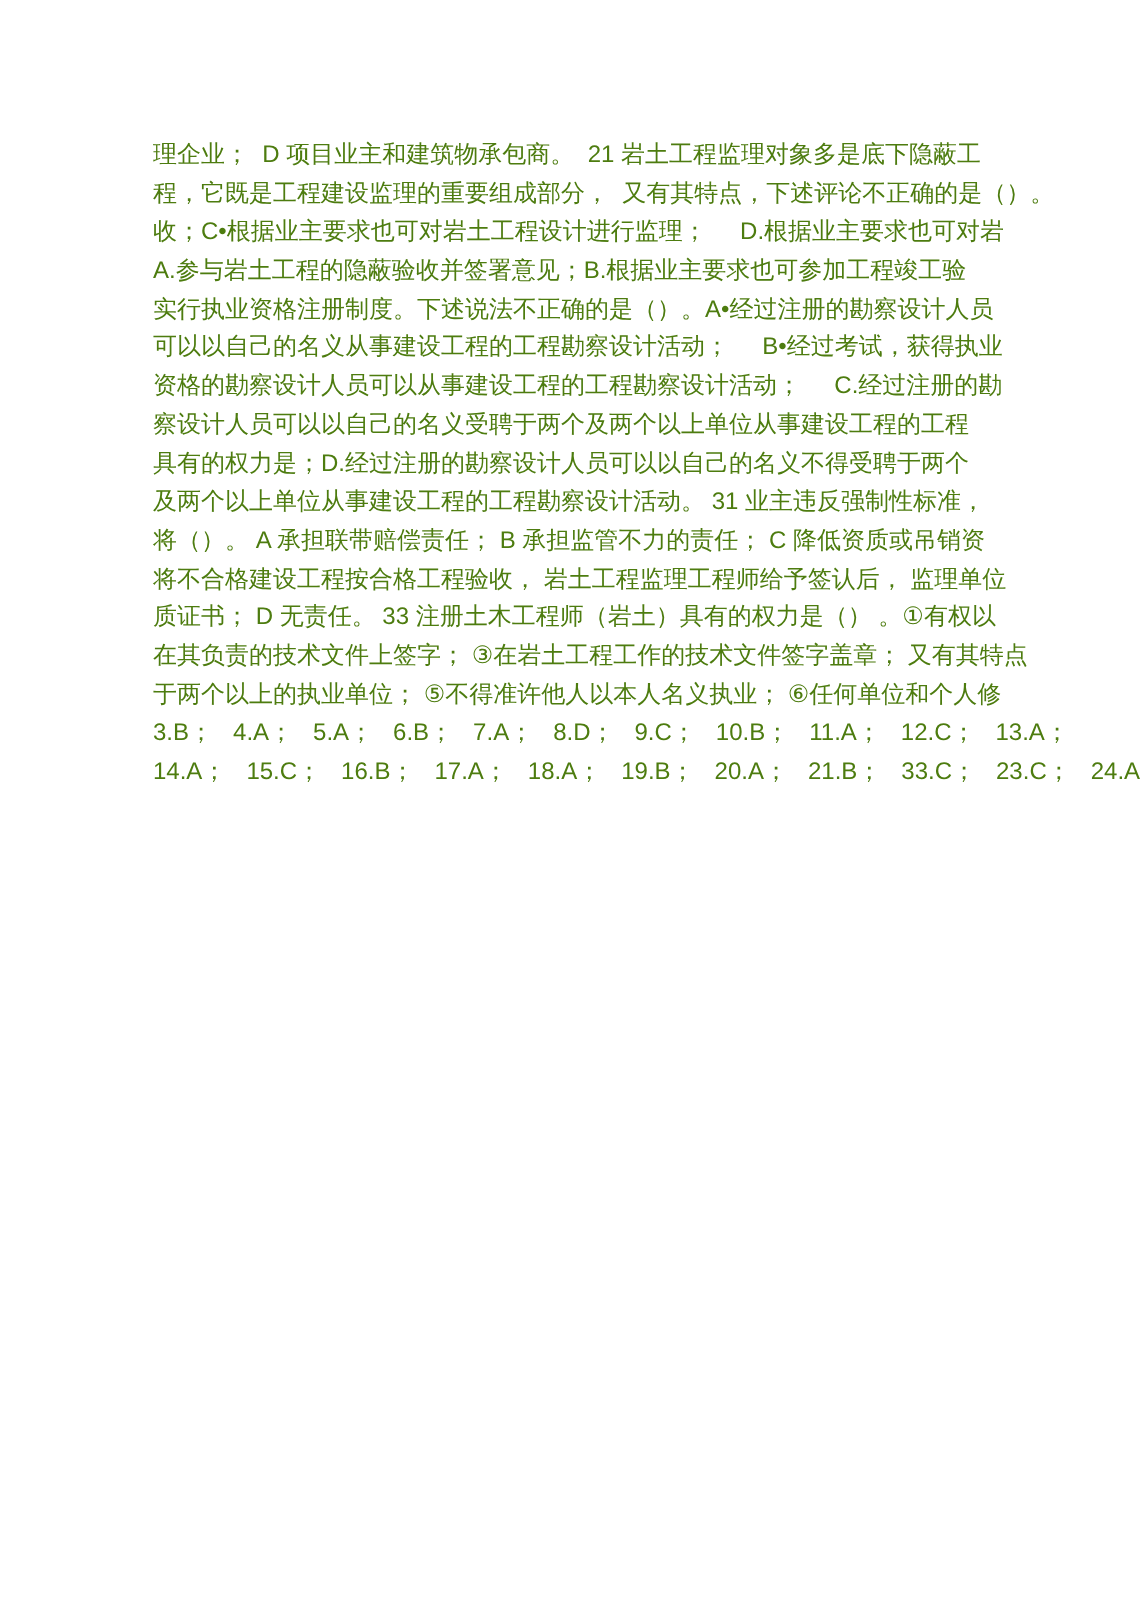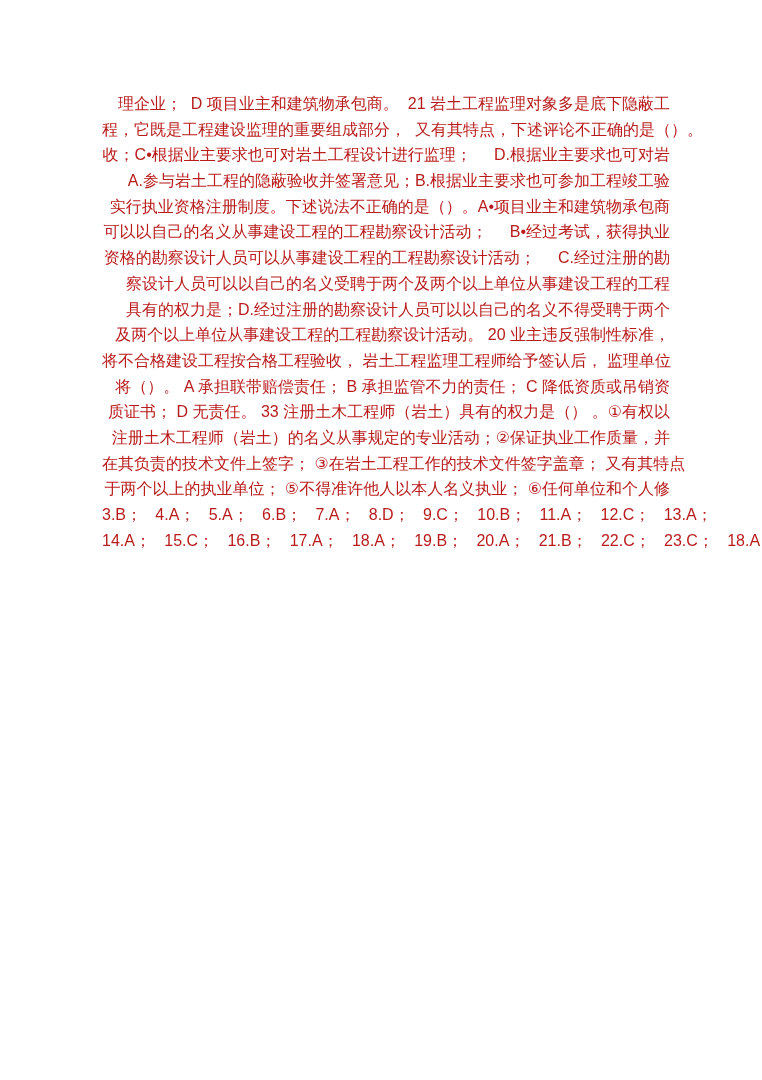--- a/index.html
+++ b/index.html
@@ -15,45 +15,44 @@
     overflow: hidden;
   }
   .text-block {
     position: absolute;
     left: 102px;
     top: 91px;
     width: 568px;
     font-family: "Liberation Sans", "DejaVu Sans", sans-serif;
     font-size: 16px;
     line-height: 25.7px;
-    color: #b91c1c;
-    text-align: right;
+    color: #4d7c0f;
+    text-align: left;
   }
   .text-line {
     white-space: pre;
     height: 25.7px;
   }
 </style>
 </head>
 <body>
 
 <div class="page">
   <div class="text-block">
       <div class="text-line">理企业；  D 项目业主和建筑物承包商。  21 岩土工程监理对象多是底下隐蔽工</div>
       <div class="text-line">程，它既是工程建设监理的重要组成部分，  又有其特点，下述评论不正确的是（）。</div>
       <div class="text-line">收；C•根据业主要求也可对岩土工程设计进行监理；     D.根据业主要求也可对岩</div>
       <div class="text-line">A.参与岩土工程的隐蔽验收并签署意见；B.根据业主要求也可参加工程竣工验</div>
-      <div class="text-line">实行执业资格注册制度。下述说法不正确的是（）。A•项目业主和建筑物承包商</div>
+      <div class="text-line">实行执业资格注册制度。下述说法不正确的是（）。A•经过注册的勘察设计人员</div>
       <div class="text-line">可以以自己的名义从事建设工程的工程勘察设计活动；     B•经过考试，获得执业</div>
       <div class="text-line">资格的勘察设计人员可以从事建设工程的工程勘察设计活动；     C.经过注册的勘</div>
       <div class="text-line">察设计人员可以以自己的名义受聘于两个及两个以上单位从事建设工程的工程</div>
       <div class="text-line">具有的权力是；D.经过注册的勘察设计人员可以以自己的名义不得受聘于两个</div>
-      <div class="text-line">及两个以上单位从事建设工程的工程勘察设计活动。 20 业主违反强制性标准，</div>
+      <div class="text-line">及两个以上单位从事建设工程的工程勘察设计活动。 31 业主违反强制性标准，</div>
+      <div class="text-line">将（）。 A 承担联带赔偿责任； B 承担监管不力的责任； C 降低资质或吊销资</div>
       <div class="text-line">将不合格建设工程按合格工程验收， 岩土工程监理工程师给予签认后， 监理单位</div>
-      <div class="text-line">将（）。 A 承担联带赔偿责任； B 承担监管不力的责任； C 降低资质或吊销资</div>
       <div class="text-line">质证书； D 无责任。 33 注册土木工程师（岩土）具有的权力是（） 。①有权以</div>
-      <div class="text-line">注册土木工程师（岩土）的名义从事规定的专业活动；②保证执业工作质量，并</div>
       <div class="text-line">在其负责的技术文件上签字； ③在岩土工程工作的技术文件签字盖章； 又有其特点</div>
       <div class="text-line">于两个以上的执业单位； ⑤不得准许他人以本人名义执业； ⑥任何单位和个人修</div>
       <div class="text-line">3.B；   4.A；   5.A；   6.B；   7.A；   8.D；   9.C；   10.B；   11.A；   12.C；   13.A；</div>
-      <div class="text-line">14.A；   15.C；   16.B；   17.A；   18.A；   19.B；   20.A；   21.B；   22.C；   23.C；   18.A</div>
+      <div class="text-line">14.A；   15.C；   16.B；   17.A；   18.A；   19.B；   20.A；   21.B；   33.C；   23.C；   24.A</div>
     </div>
 </div>
 
 </body></html>

